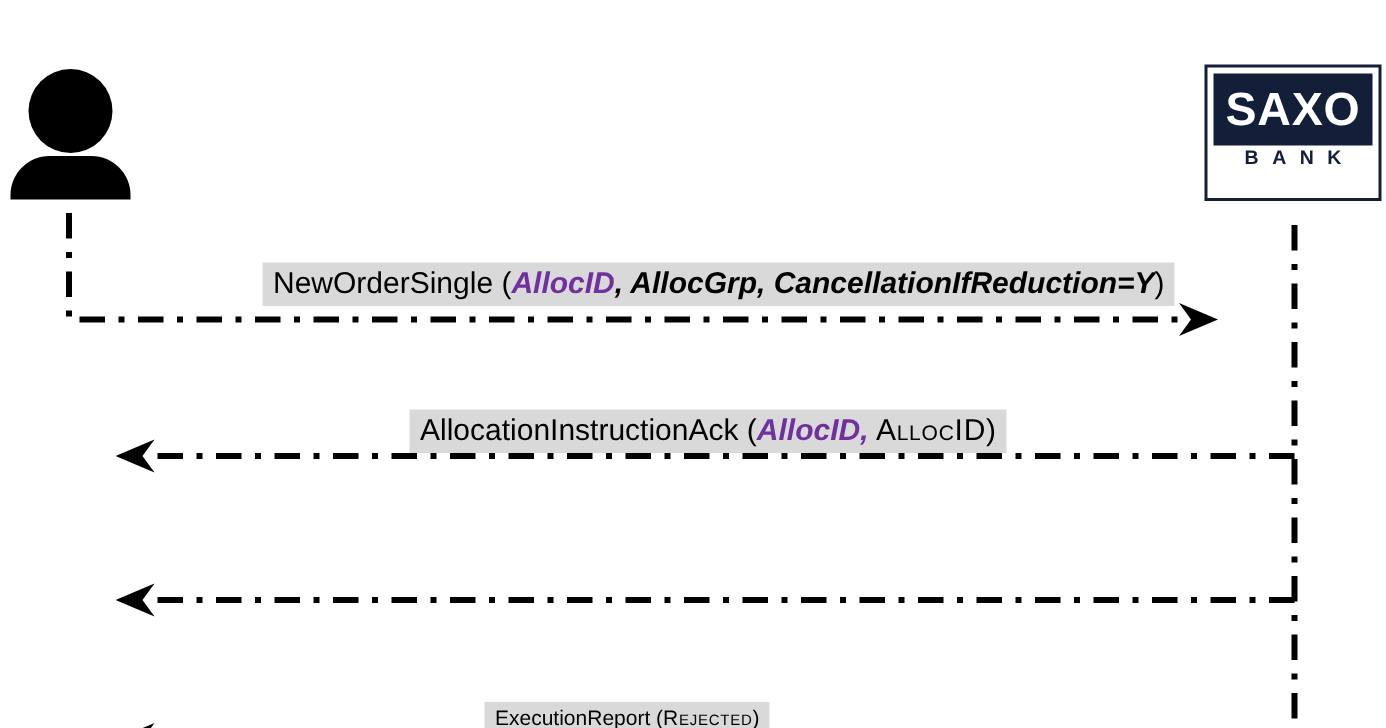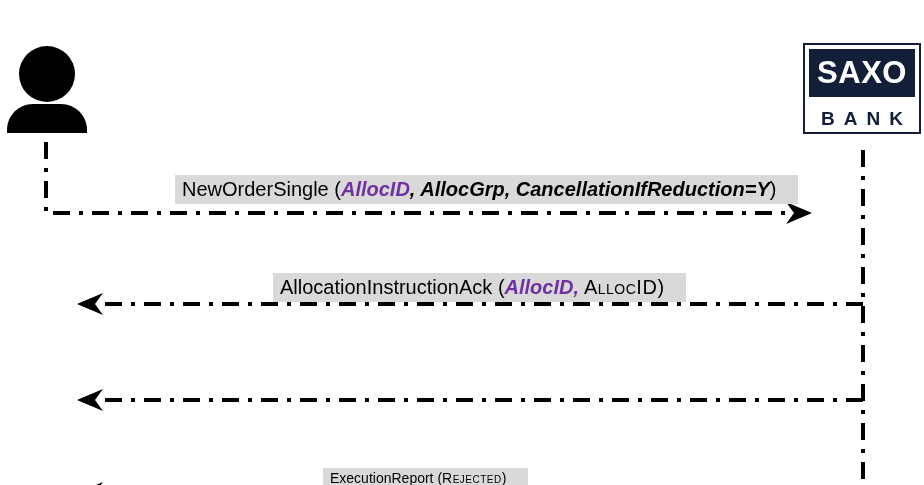--- a/index.html
+++ b/index.html
@@ -23,21 +23,21 @@
     stroke:var(--line);
     stroke-width:4;
     fill:none;
     stroke-dasharray:17 9 4 9;
   }
   .arrowhead{fill:var(--line);}
   
   .msg-label{
     position:absolute;
     background:var(--label-bg);
-    padding:2px 22px 3px 7px;
+    padding:2px 7px 3px 7px;
     font-size:20px;
     line-height:1.2;
     white-space:nowrap;
     color:#000;
   }
   .seg-plain{font-style:normal;font-weight:normal;}
   .seg-bi{font-weight:bold;font-style:italic;}
   .seg-purple{font-weight:bold;font-style:italic;color:var(--purple);}
   .seg-navy{font-weight:bold;font-style:italic;color:var(--navy);}
   .seg-sc{font-variant:small-caps;letter-spacing:0.5px;}
@@ -61,24 +61,24 @@
     background:var(--saxo-navy);
     color:#ffffff;
     flex:1.45;
     display:flex;align-items:center;justify-content:center;
     font-weight:bold;
     font-size:31px;
     letter-spacing:0.5px;
   }
   .saxo-bottom{
     flex:1;
-    display:flex;align-items:flex-end;justify-content:center;
+    display:flex;align-items:flex-start;justify-content:center;
     color:var(--saxo-navy);
     font-weight:bold;
-    font-size:19px;
+    font-size:13px;
     letter-spacing:9px;
     margin-right:-9px; 
   }
 </style>
 </head>
 <body>
 
 <div class="stage">
 
   <svg width="924" height="485" viewBox="0 0 924 485">

